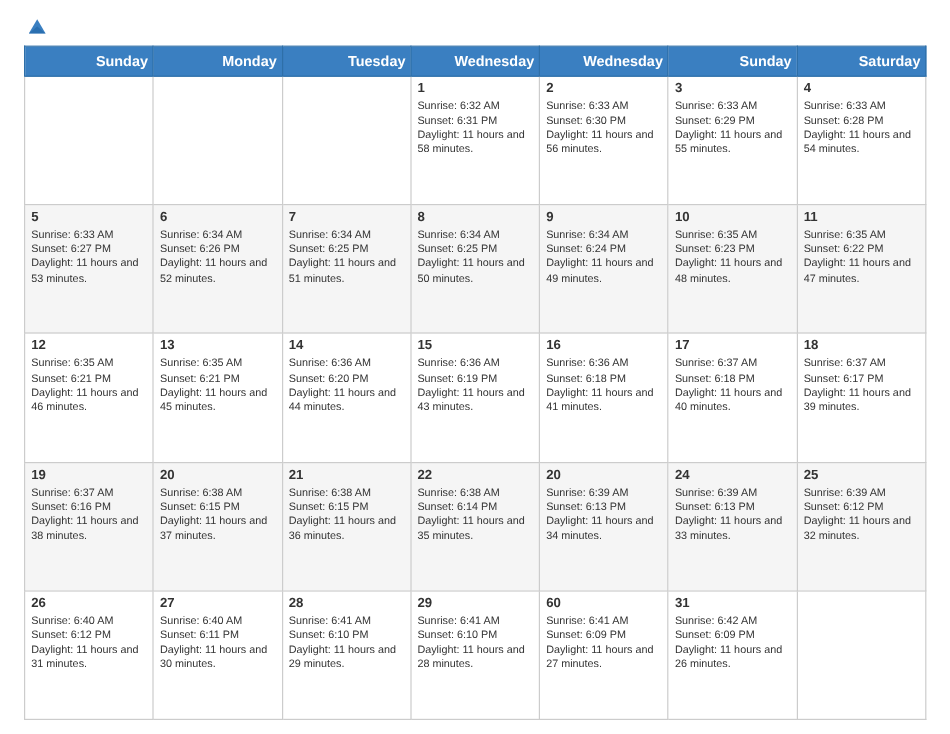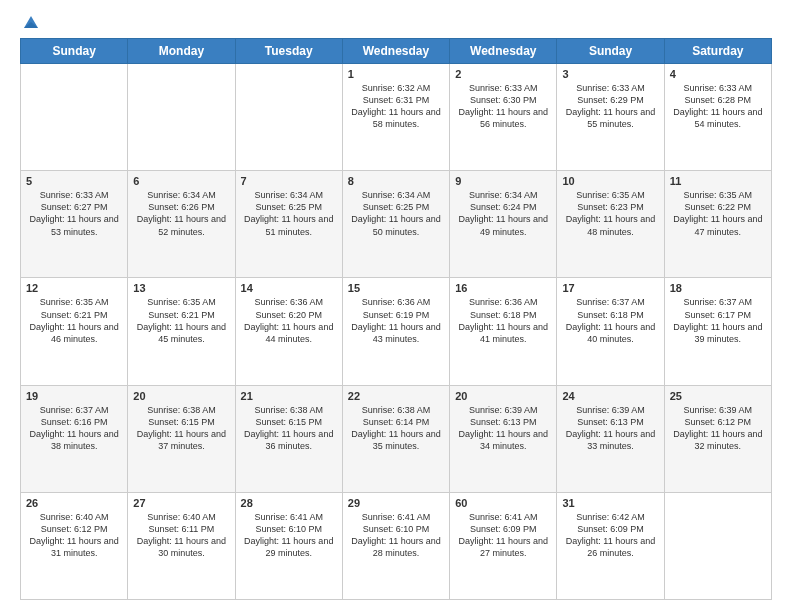--- a/index.html
+++ b/index.html
@@ -56,22 +56,22 @@
       border: 1px solid #ccc;
       border-collapse: collapse;
       width: 100%;
       table-layout: fixed;
     }
     .calendar th {
       background: #3a7fc1;
       color: #fff;
       font-size: 12px;
       font-weight: bold;
-      padding: 5px 15px;
-      text-align: center;
+      padding: 5px 4px;
+      text-align: right;
       border: 1px solid #2e6fa8;
     }
     .calendar td {
       border: 1px solid #ccc;
       vertical-align: top;
       padding: 4px 5px;
       font-size: 9.5px;
       color: #333;
       height: 88px;
       background: #fff;
@@ -82,21 +82,20 @@
     .day-number {
       font-weight: bold;
       font-size: 11px;
       margin-bottom: 2px;
       display: block;
     }
     .day-info {
       font-size: 9px;
       line-height: 1.35;
       color: #333;
-      text-align: center;
     }
     .empty {
       background: #fff;
     }
   </style>
 </head>
 <body>
 
 <div class="page">
   <div class="header">

